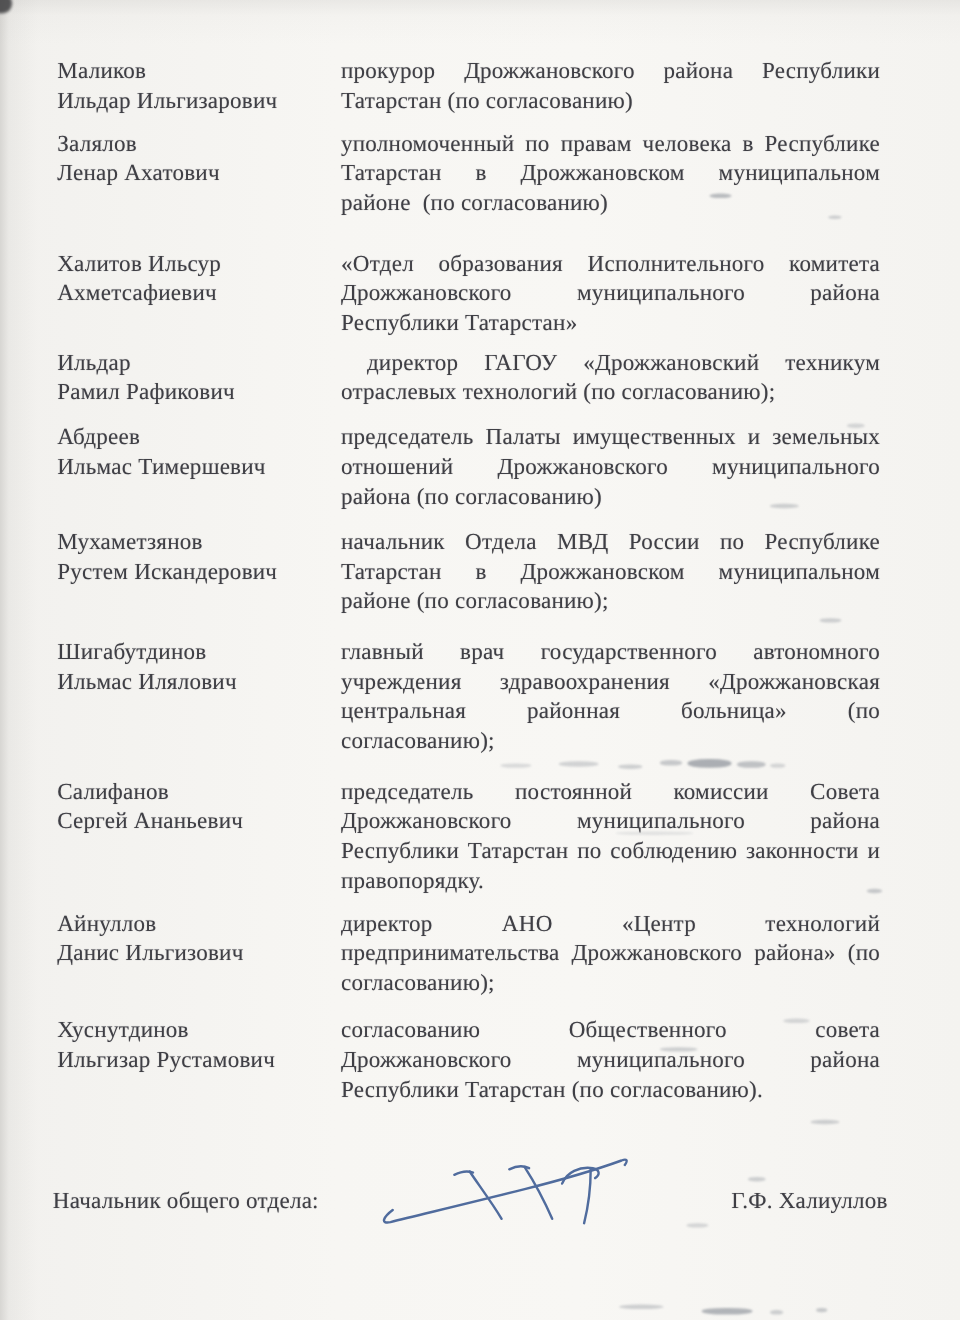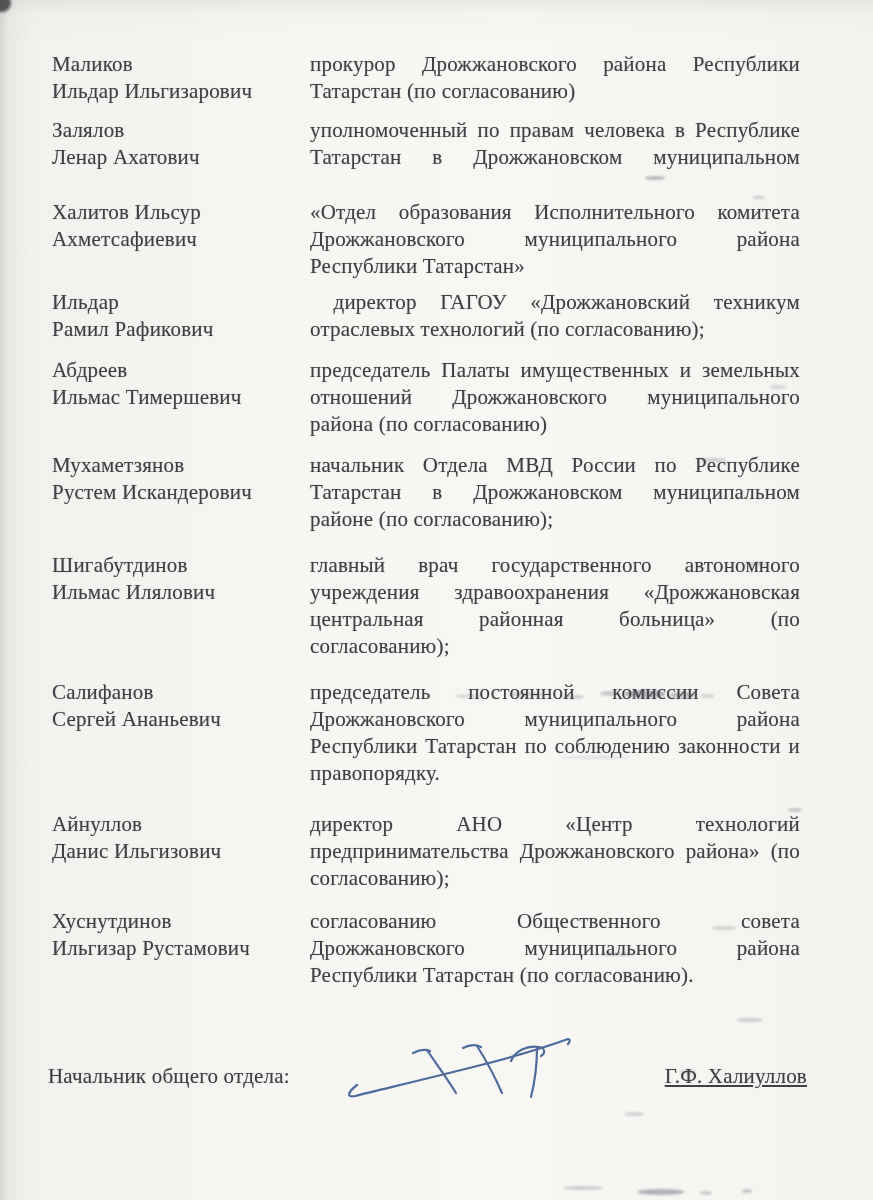--- a/index.html
+++ b/index.html
@@ -26,21 +26,21 @@
     letter-spacing:.2px;
     text-shadow:0 0 1px rgba(63,63,70,.38);
   }
   .row:nth-child(1){margin-bottom:12px}
   .row:nth-child(2){margin-bottom:28px}
   .row:nth-child(3){margin-bottom:9px}
   .row:nth-child(4){margin-bottom:14px}
   .row:nth-child(5){margin-bottom:14px}
   .row:nth-child(6){margin-bottom:19px}
   .row:nth-child(7){margin-bottom:19px}
-  .row:nth-child(8){margin-bottom:24px}
+  .row:nth-child(8){margin-bottom:12px}
   .row:nth-child(9){margin-bottom:16px}
   .row:nth-child(10){margin-bottom:0}
   .name{
     width:258px;flex:none;
     white-space:pre-line;
   }
   .pos{width:490px;flex:none;}
   .pline{
     text-align:justify;
     text-align-last:justify;
@@ -54,21 +54,20 @@
     margin-top:74px;
     padding-left:48px;
     font-size:21px;line-height:27px;
     letter-spacing:.2px;
     text-shadow:0 0 1px rgba(63,63,70,.38);
     display:flex;
   }
   .signer{
     margin-left:auto;
     margin-right:66px;
-    text-decoration:underline;
   }
   .sig-wrap{
     position:absolute;
     left:335px;top:-42px;
     width:270px;height:100px;
     pointer-events:none;
   }
   .sig-wrap svg{display:block;filter:blur(.3px);}
   
   .art{position:absolute;z-index:1;border-radius:45%;filter:blur(1px);background:#6e7580;}
@@ -118,20 +117,21 @@
             <div class="pline last">Татарстан (по согласованию)</div>
           </div>
     </div>
 
     <div class="row">
       <div class="name">Залялов
 Ленар Ахатович</div>
       <div class="pos">
             <div class="pline">уполномоченный  по правам человека в Республике</div>
             <div class="pline">Татарстан в Дрожжановском муниципальном</div>
+            <div class="pline last">районе&nbsp; (по согласованию)</div>
           </div>
     </div>
 
     <div class="row">
       <div class="name">Халитов Ильсур
 Ахметсафиевич</div>
       <div class="pos">
             <div class="pline">«Отдел образования Исполнительного комитета</div>
             <div class="pline">Дрожжановского муниципального района</div>
             <div class="pline last">Республики Татарстан»</div>

